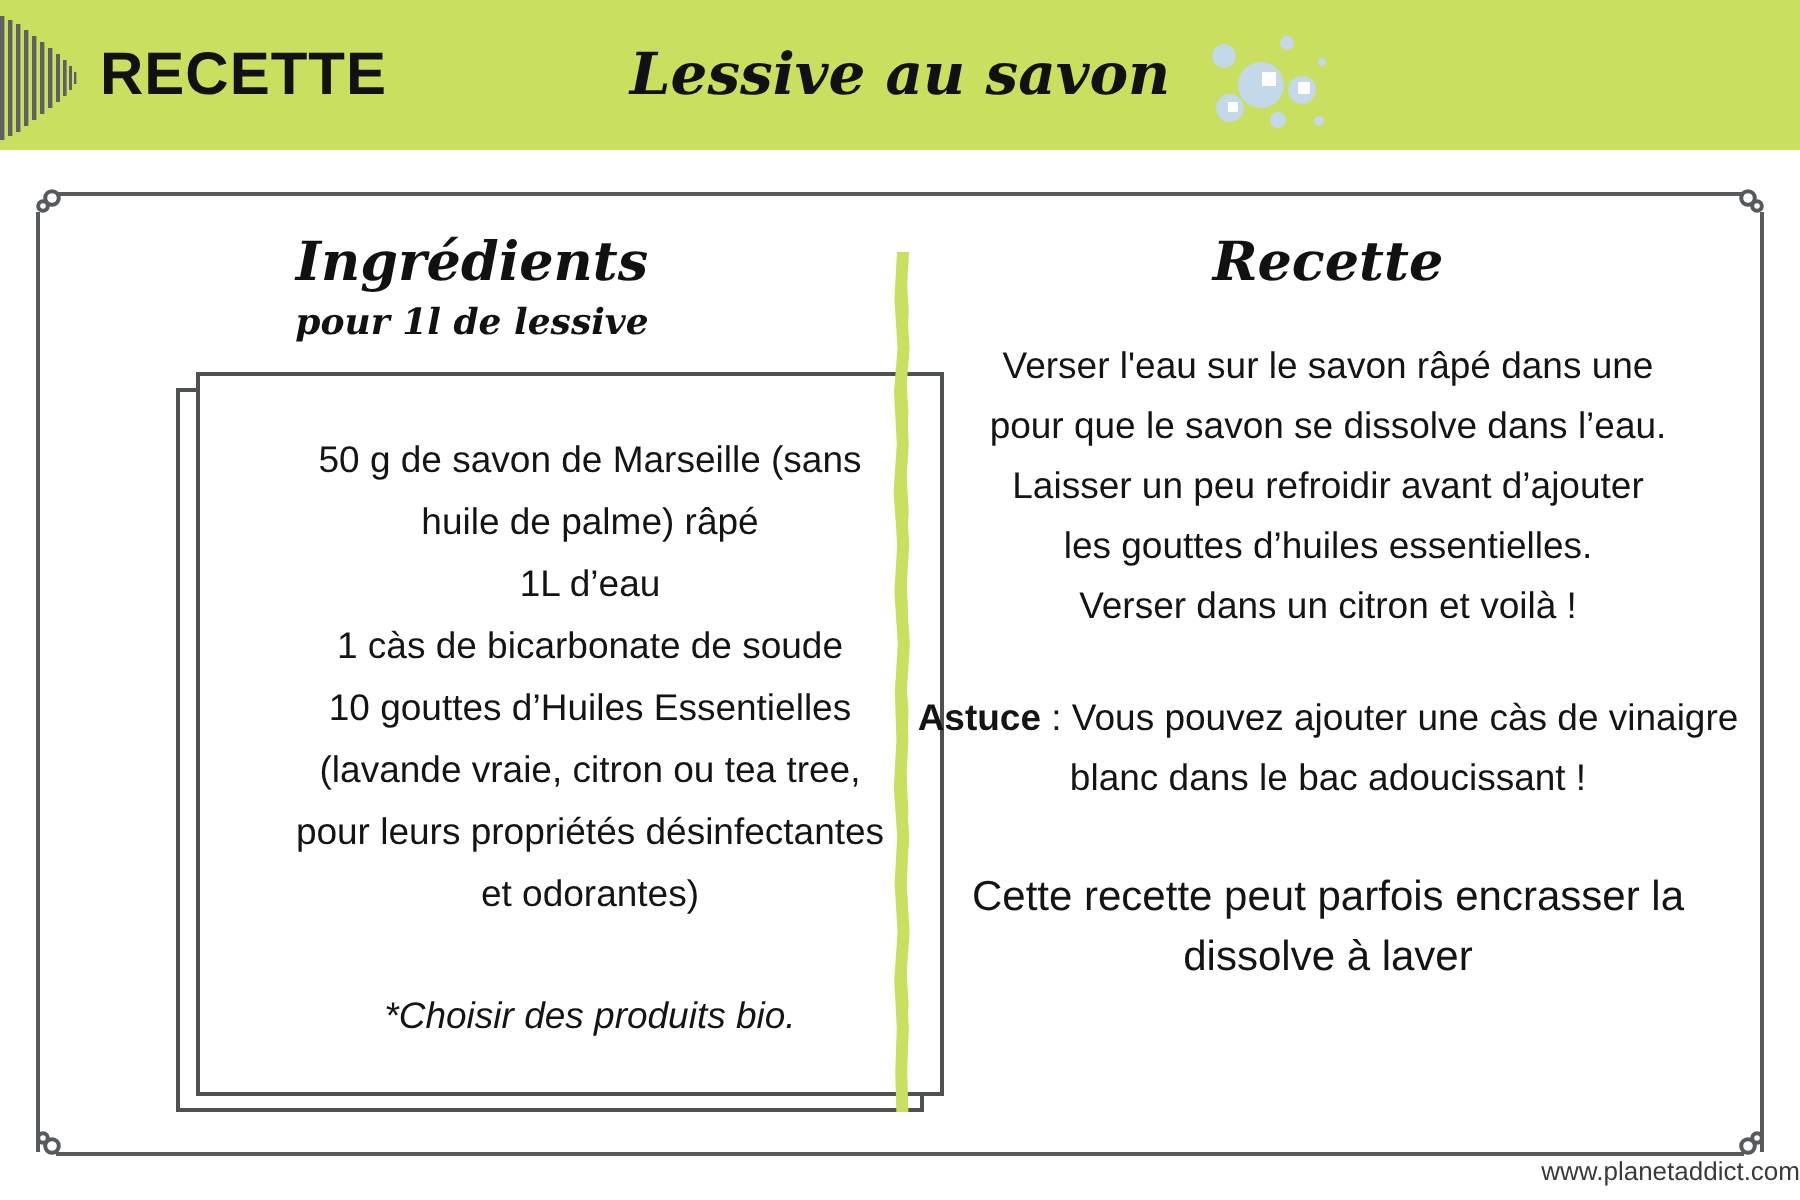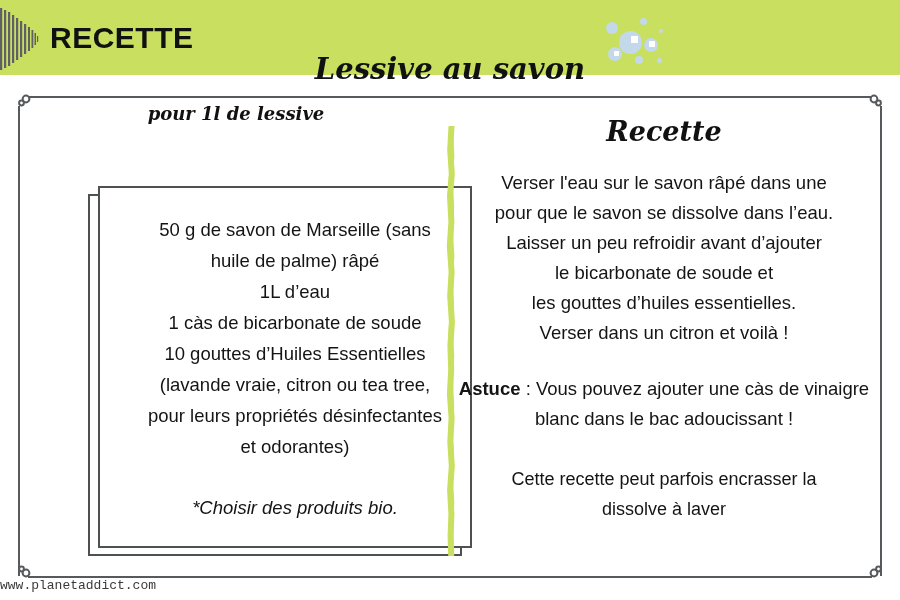--- a/index.html
+++ b/index.html
@@ -50,21 +50,20 @@
     left: 0;
     top: 19px;
     width: 900px;
     text-align: center;
     font-family: "DejaVu Serif", serif;
     font-style: italic;
     font-weight: bold;
     font-size: 29px;
     color: #111111;
     line-height: 36px;
-    margin-top: 32px;
   }
 
   #header-bubbles {
     position: absolute;
     left: 602px;
     top: 14px;
     width: 72px;
     height: 52px;
   }
   .bubble {
@@ -239,34 +238,34 @@
     font-size: 18.5px;
     line-height: 30px;
     color: #141414;
   }
   #recipe-tip-label { font-weight: bold; }
 
   #recipe-warning {
     margin-top: 30px;
     text-align: center;
     font-family: "Liberation Sans", sans-serif;
-    font-size: 18px;
+    font-size: 21px;
     line-height: 30px;
     color: #141414;
   }
   .warn-line { display: block; }
 
   
   #footer-url {
     position: absolute;
     left: 0;
     top: 578px;
     width: 900px;
-    text-align: left;
-    font-family: Liberation Mono, monospace;
+    text-align: right;
+    font-family: Liberation Sans, sans-serif;
     font-size: 13px;
     color: #3a3a3a;
   }
 </style>
 </head>
 <body>
 
 <div id="header-band">
 
   <div id="header-arrow">
@@ -349,20 +348,21 @@
         <circle cx="10" cy="15" r="3.4"></circle>
         <circle cx="14.5" cy="11" r="2.4"></circle>
       </g>
     </svg>
   </div>
 </div>
 
 <div id="columns">
 
   <div id="col-ingredients">
+    <div id="ingredients-heading">Ingrédients</div>
     <div id="ingredients-subheading">pour 1l de lessive</div>
 
     <div id="ingredients-box">
       <div class="ing-frame" id="ing-frame-outer"></div>
       <div class="ing-frame" id="ing-frame-inner">
         <div id="ingredients-list">
           <span class="ing-line">50 g de savon de Marseille (sans</span>
           <span class="ing-line">huile de palme) râpé</span>
           <span class="ing-line">1L d’eau</span>
           <span class="ing-line">1 càs de bicarbonate de soude</span>
@@ -387,21 +387,20 @@
     </svg>
   </div>
 
   <div id="col-recipe">
     <div id="recipe-heading">Recette</div>
 
     <div id="recipe-body">
       <span class="recipe-line">Verser l'eau sur le savon râpé dans une</span>
       <span class="recipe-line">pour que le savon se dissolve dans l’eau.</span>
       <span class="recipe-line">Laisser un peu refroidir avant d’ajouter</span>
-      <span class="recipe-line">le bicarbonate de soude et</span>
       <span class="recipe-line">les gouttes d’huiles essentielles.</span>
       <span class="recipe-line">Verser dans un citron et voilà !</span>
     </div>
 
     <div id="recipe-tip">
       <span id="recipe-tip-label">Astuce</span><span> : Vous pouvez ajouter une càs de vinaigre blanc dans le bac adoucissant !</span>
     </div>
 
     <div id="recipe-warning">
       <span class="warn-line">Cette recette peut parfois encrasser la</span>

